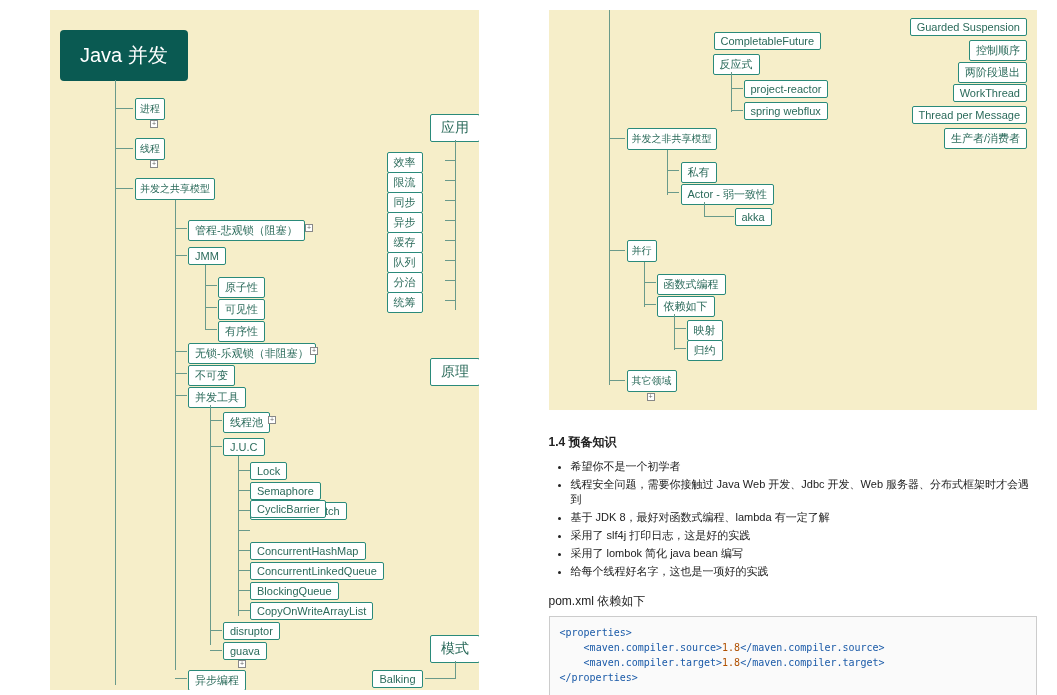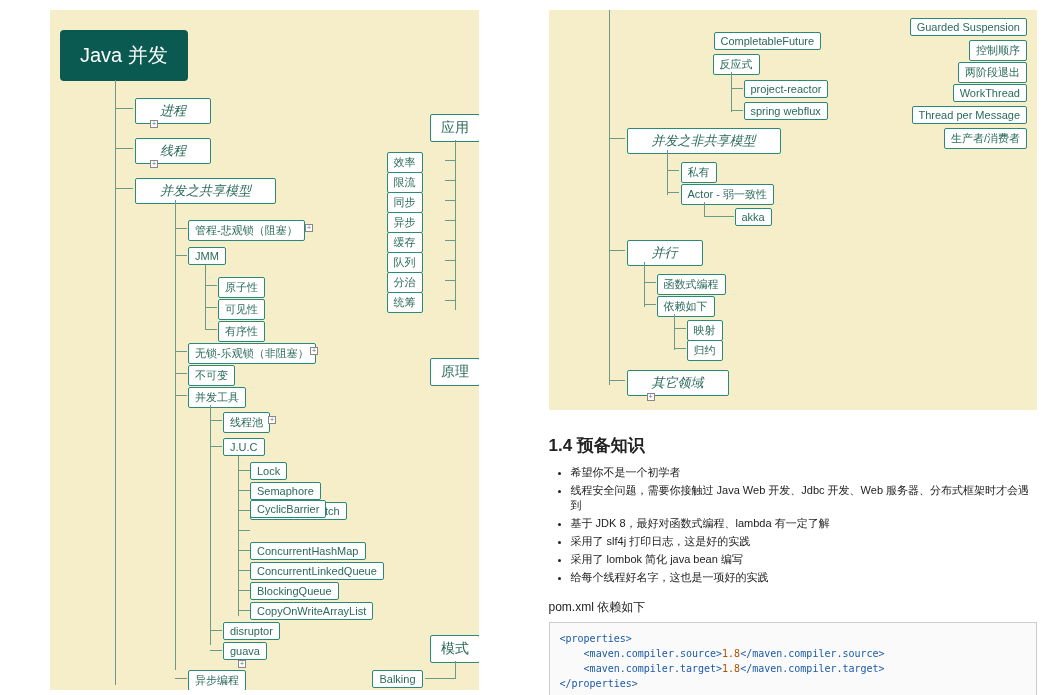--- a/index.html
+++ b/index.html
@@ -50,23 +50,22 @@
     position: absolute;
     border: 1px solid #2a8a7a;
     background: #ffffff;
     color: #2a6a5a;
     padding: 2px 6px;
     font-size: 11px;
     border-radius: 2px;
     white-space: nowrap;
   }
   .node-big {
-    font-size: 13px;
-    padding: 3px 24px;
-    font-style: italic;
+    font-size: 10px;
+    padding: 3px 4px;
   }
   .node-lg {
     font-size: 14px;
     padding: 4px 10px;
   }
   .plus {
     position: absolute;
     width: 8px;
     height: 8px;
     border: 1px solid #888;
@@ -81,21 +80,21 @@
     width: 1px;
     background: #6a9a8a;
   }
   .hline {
     position: absolute;
     height: 1px;
     background: #6a9a8a;
   }
 
   .text-col { background: #fff; }
-  h3 { font-size: 17px; margin: 24px 0 8px 0; }
+  h3 { font-size: 12px; margin: 24px 0 8px 0; }
   ul.prereq { margin: 4px 0 14px 0; padding-left: 22px; font-size: 11px; }
   ul.prereq li { margin: 3px 0; }
   .pom-label { font-size: 12px; margin: 10px 0 6px 0; }
   pre.code {
     border: 1px solid #ccc;
     background: #fafafa;
     font-family: Consolas, monospace;
     font-size: 10px;
     padding: 8px 10px;
     margin: 0;

